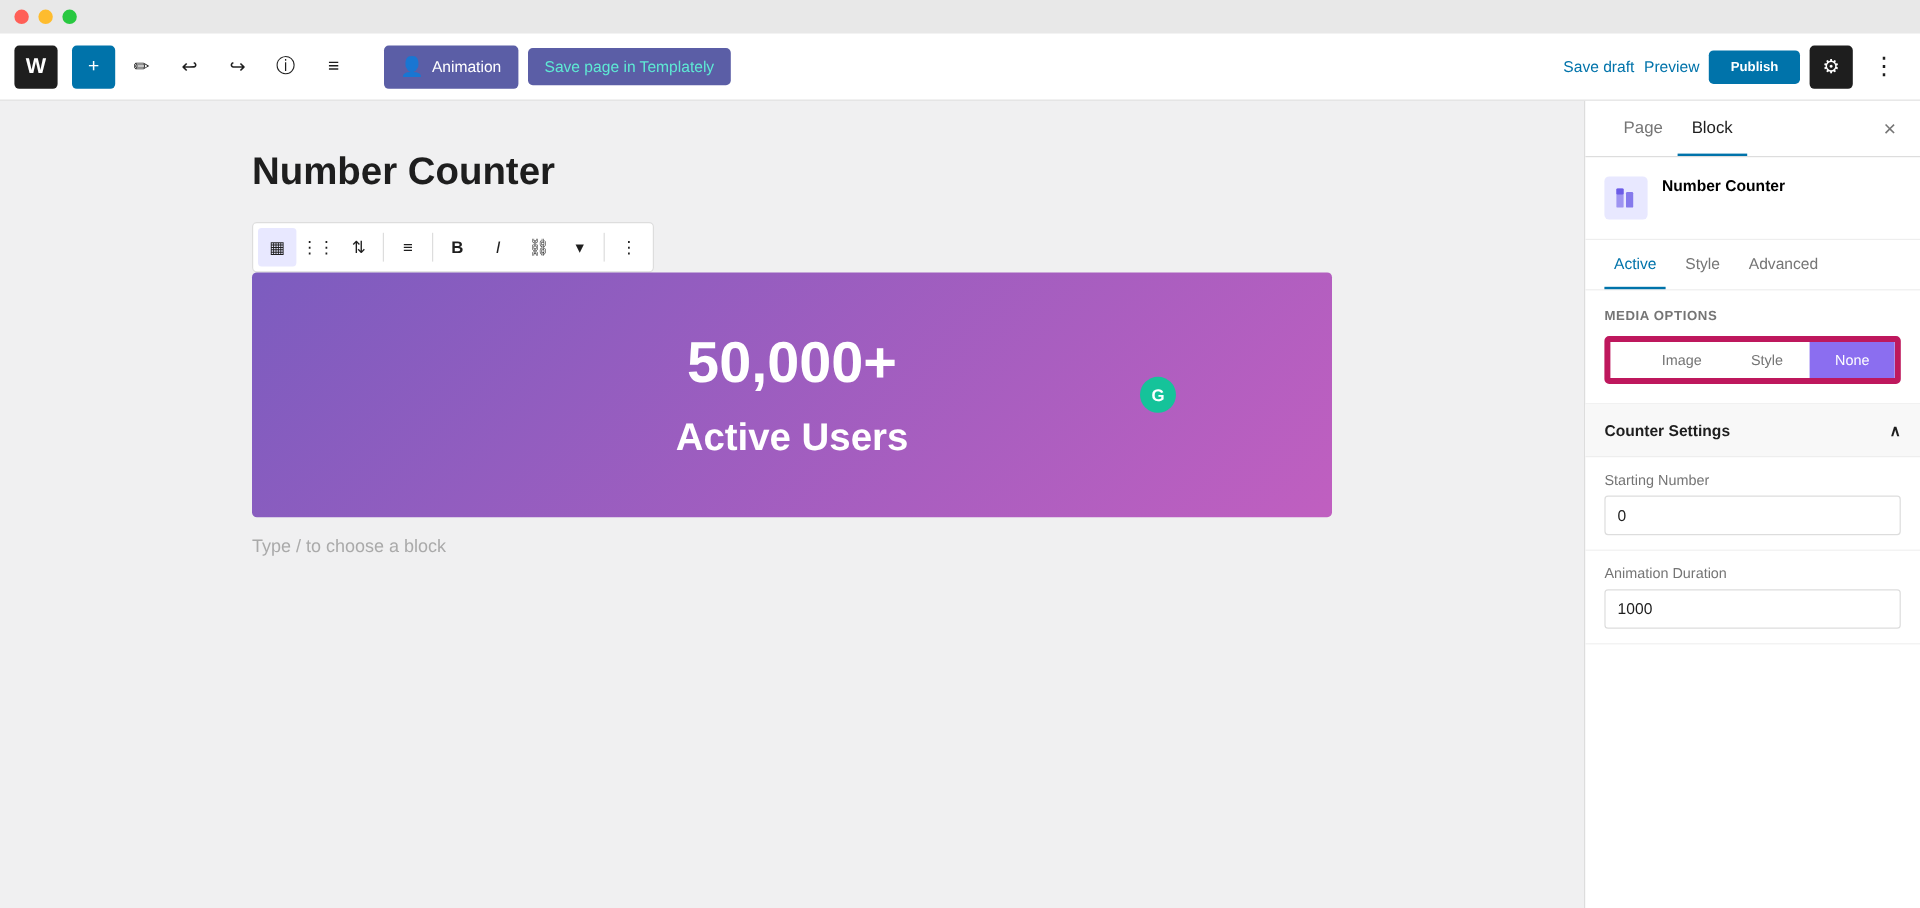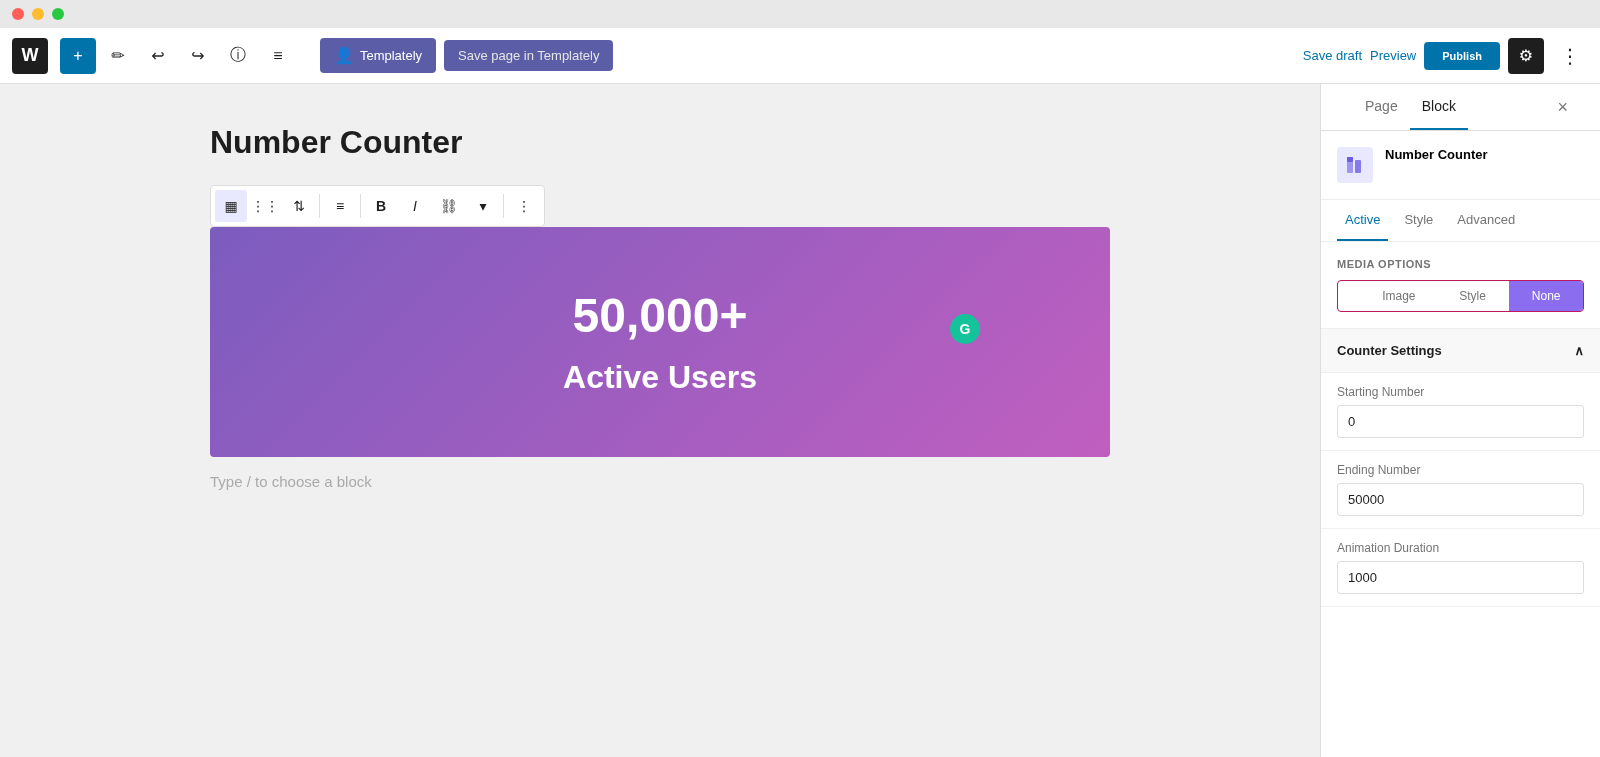--- a/index.html
+++ b/index.html
@@ -50,21 +50,21 @@
     }
     .toolbar-spacer { flex: 1; }
     .templately-btn {
       display: flex; align-items: center; gap: 6px;
       padding: 8px 14px; border: none; border-radius: 4px;
       background: #5b5ea6; color: #fff; font-size: 13px; cursor: pointer;
       font-weight: 500;
     }
     .templately-btn-ghost {
       padding: 8px 14px; border: none; border-radius: 4px;
-      background: #5b5ea6; color: #e5e5e5; font-size: 13px; cursor: pointer;
+      background: #5b5ea6; color: #5eead4; font-size: 13px; cursor: pointer;
       font-weight: 500; margin-left: 4px;
     }
     .header-actions { display: flex; align-items: center; gap: 8px; }
     .save-draft-btn {
       background: none; border: none; color: #0073aa; cursor: pointer; font-size: 13px;
     }
     .preview-btn {
       background: none; border: none; color: #0073aa; cursor: pointer; font-size: 13px;
     }
     .publish-btn {
@@ -124,21 +124,21 @@
     }
     .block-toolbar-btn.active { background: #e8e8ff; }
     .block-toolbar-divider { width: 1px; height: 24px; background: #ddd; margin: 0 2px; }
     .block-toolbar-bold { font-weight: bold; }
     .block-toolbar-italic { font-style: italic; }
 
     
     .counter-block {
       background: linear-gradient(135deg, #7c5cbf 0%, #c05fc0 100%);
       border-radius: 4px;
-      padding: 61px 24px;
+      padding: 48px 24px;
       text-align: center;
       color: #fff;
     }
     .counter-number {
       font-size: 48px;
       font-weight: 700;
       color: #fff;
       margin-bottom: 16px;
     }
     .counter-label {
@@ -170,21 +170,21 @@
       width: 280px;
       background: #fff;
       border-left: 1px solid #ddd;
       overflow-y: auto;
       flex-shrink: 0;
     }
     .sidebar-header {
       display: flex;
       align-items: center;
       border-bottom: 1px solid #ddd;
-      padding: 0 32px;
+      padding: 0 20px;
       position: relative;
     }
     .sidebar-tab {
       padding: 14px 12px;
       font-size: 14px;
       color: #757575;
       cursor: pointer;
       border-bottom: 2px solid transparent;
     }
     .sidebar-tab.active {
@@ -248,21 +248,21 @@
     .panel-label {
       font-size: 11px;
       font-weight: 600;
       color: #757575;
       text-transform: uppercase;
       letter-spacing: 0.5px;
       margin-bottom: 10px;
     }
     .media-options {
       display: flex;
-      border: 1px solid #be185d;
+      border: 5px solid #be185d;
       border-radius: 4px;
       overflow: hidden;
       padding-left: 24px;
     }
     .media-option {
       flex: 1;
       padding: 8px;
       text-align: center;
       font-size: 12px;
       cursor: pointer;
@@ -334,21 +334,21 @@
   </button>
   <button class="toolbar-icon-btn">
     <span>ⓘ</span>
   </button>
   <button class="toolbar-icon-btn">
     <span>≡</span>
   </button>
   <div style="width:16px;"></div>
   <button class="templately-btn">
     <span style="font-size:16px;">👤</span>
-    <span>Templately</span>
+    <span>Animation</span>
   </button>
   <button class="templately-btn-ghost">
     <span>Save page in Templately</span>
   </button>
   <div class="toolbar-spacer"></div>
   <div class="header-actions">
     <button class="save-draft-btn">
       <span>Save draft</span>
     </button>
     <button class="preview-btn">
@@ -475,24 +475,20 @@
     <div class="counter-settings-header">
       <span>Counter Settings</span>
       <span>∧</span>
     </div>
 
     <div class="field-group">
       <div class="field-label">Starting Number</div>
       <input class="field-input" type="text" value="0" style="">
     </div>
 
-    <div class="field-group">
-      <div class="field-label">Ending Number</div>
-      <input class="field-input" type="text" value="50000" style="">
-    </div>
 
     <div class="field-group">
       <div class="field-label">Animation Duration</div>
       <input class="field-input" type="text" value="1000" style="">
     </div>
 
   </div>
 </div>
 
 </body></html>

